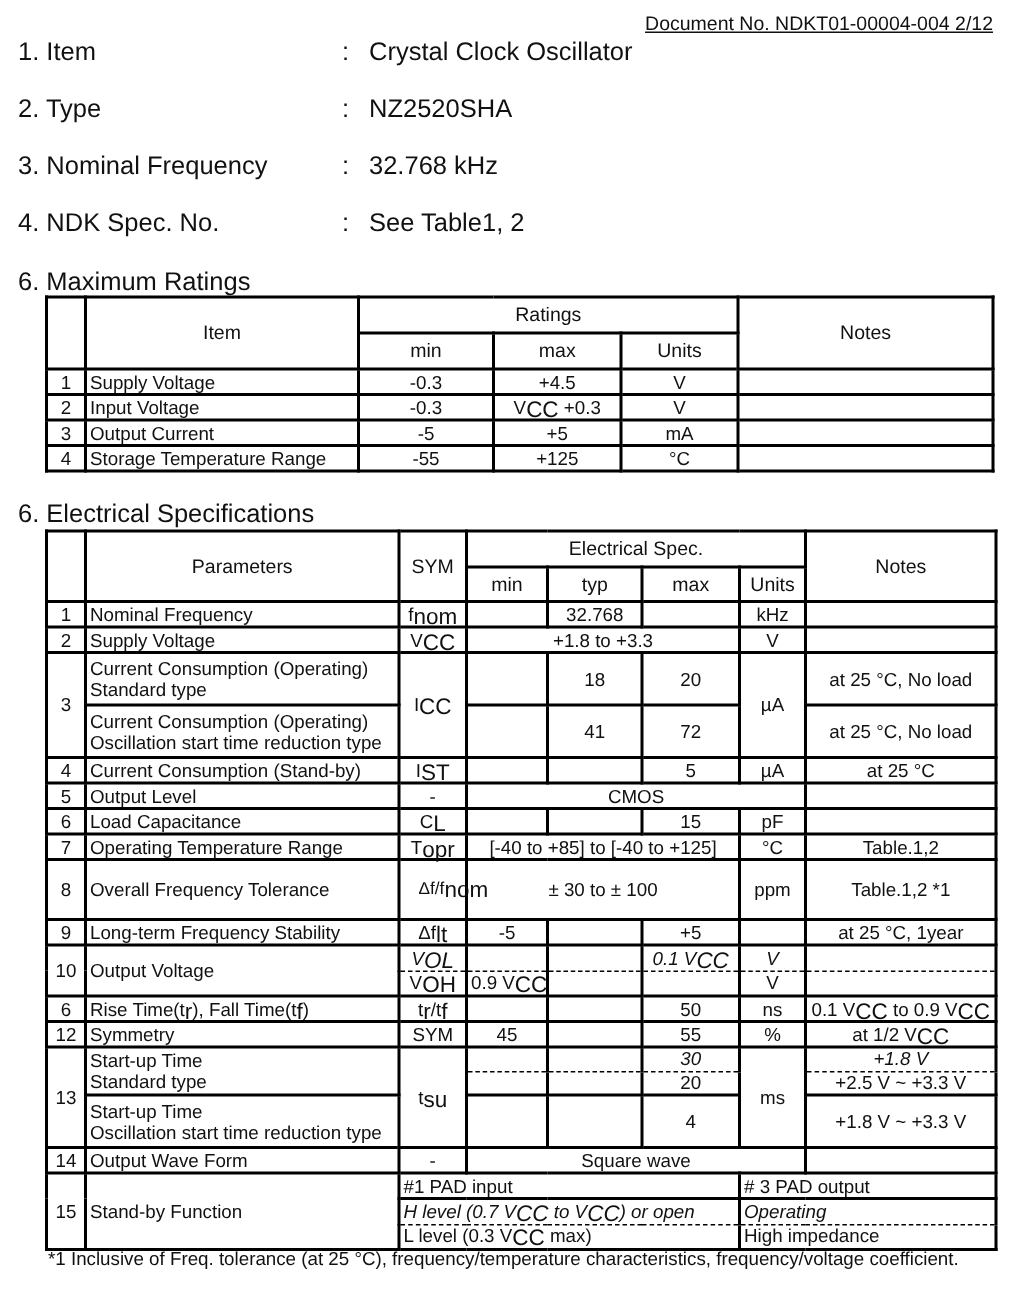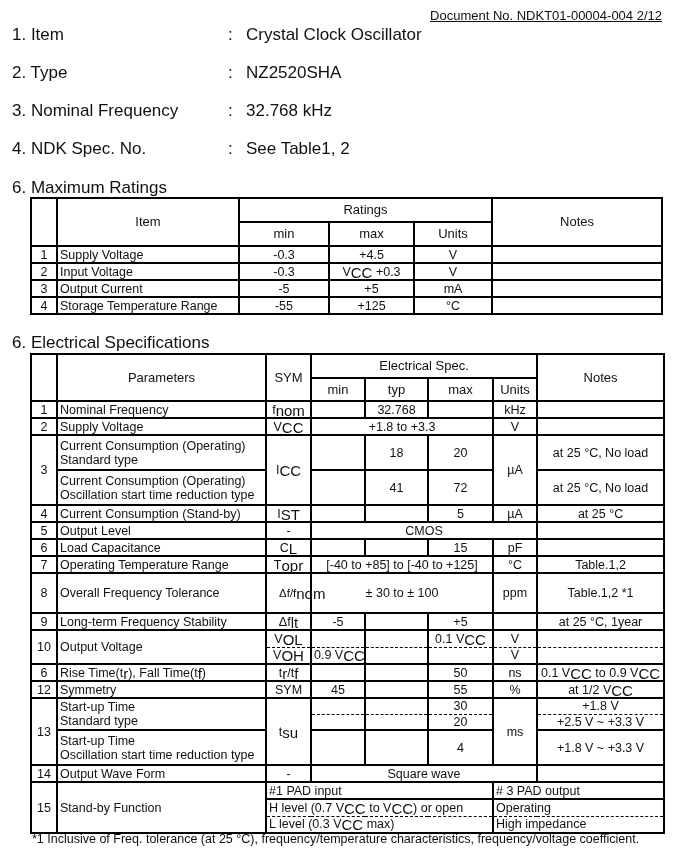--- a/index.html
+++ b/index.html
@@ -10,21 +10,21 @@
   .item-row .lbl { position: absolute; left: 0; white-space: nowrap; }
   .item-row .colon { position: absolute; left: 216px; }
   .item-row .val { position: absolute; left: 234px; white-space: nowrap; }
   .section-title { position: absolute; left: 12px; font-size: 17px; white-space: nowrap; }
   table { position: absolute; border-collapse: collapse; font-size: 12.5px; table-layout: fixed; }
   td { border: 2px solid #000; padding: 0 2px; line-height: 14px; vertical-align: middle; white-space: nowrap; }
   td.c { text-align: center; }
   td.num { text-align: center; padding: 0; }
   td.l { text-align: left; }
   sub { font-size: 15px; vertical-align: -2px; line-height: 0; }
-  .dotb { border-bottom: 1px dashed #000 !important; }
+  .dotb { border-bottom: 1px dashed #000 !important; font-style: italic; }
   .dott { border-top: 1px dashed #000 !important; }
   .hdr td { font-size: 13px; }
   .footnote { position: absolute; left: 32px; top: 832px; font-size: 12.5px; white-space: nowrap; }
 </style>
 </head>
 <body>
 
 <div class="docno">Document No. NDKT01-00004-004 2/12</div>
 
 <div class="item-row" style="top:25px">

